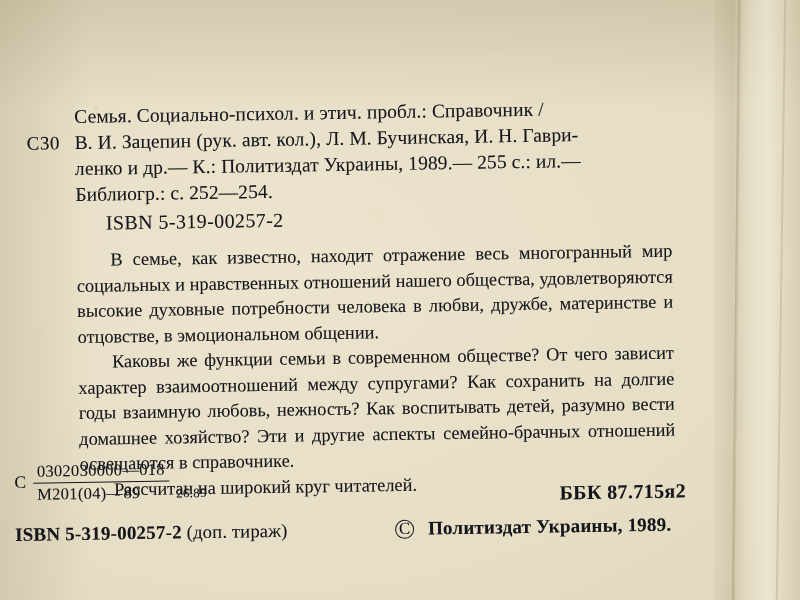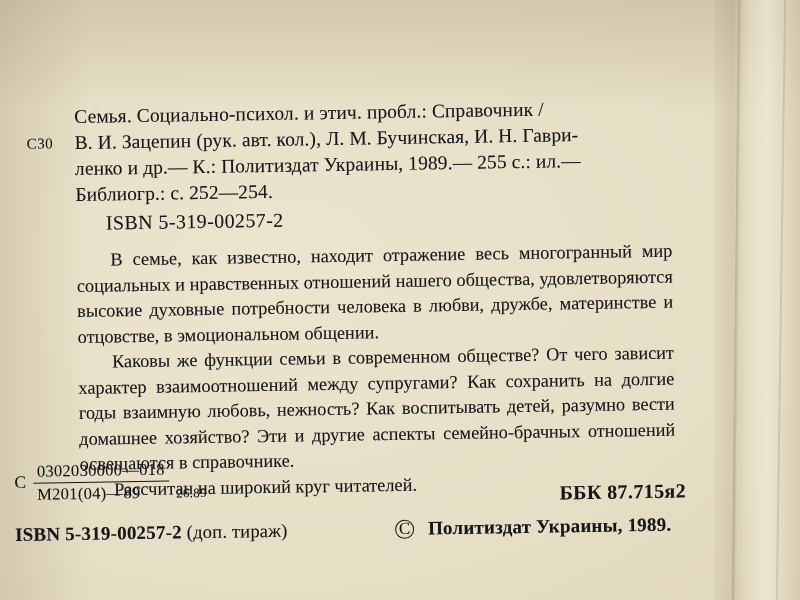--- a/index.html
+++ b/index.html
@@ -91,21 +91,21 @@
   .ref-block {
     position: relative;
     font-size: 19.5px;
     line-height: 26px;
     letter-spacing: .1px;
   }
   .sigla {
     position: absolute;
     left: -48px;
     top: 26px;
-    font-size: 15px;
+    font-size: 19px;
     font-weight: 400;
     letter-spacing: .5px;
   }
   .ref-line {
     white-space: nowrap;
   }
   .bold { font-weight: 400; }
 
   .isbn-top {
     margin-top: 4px;

